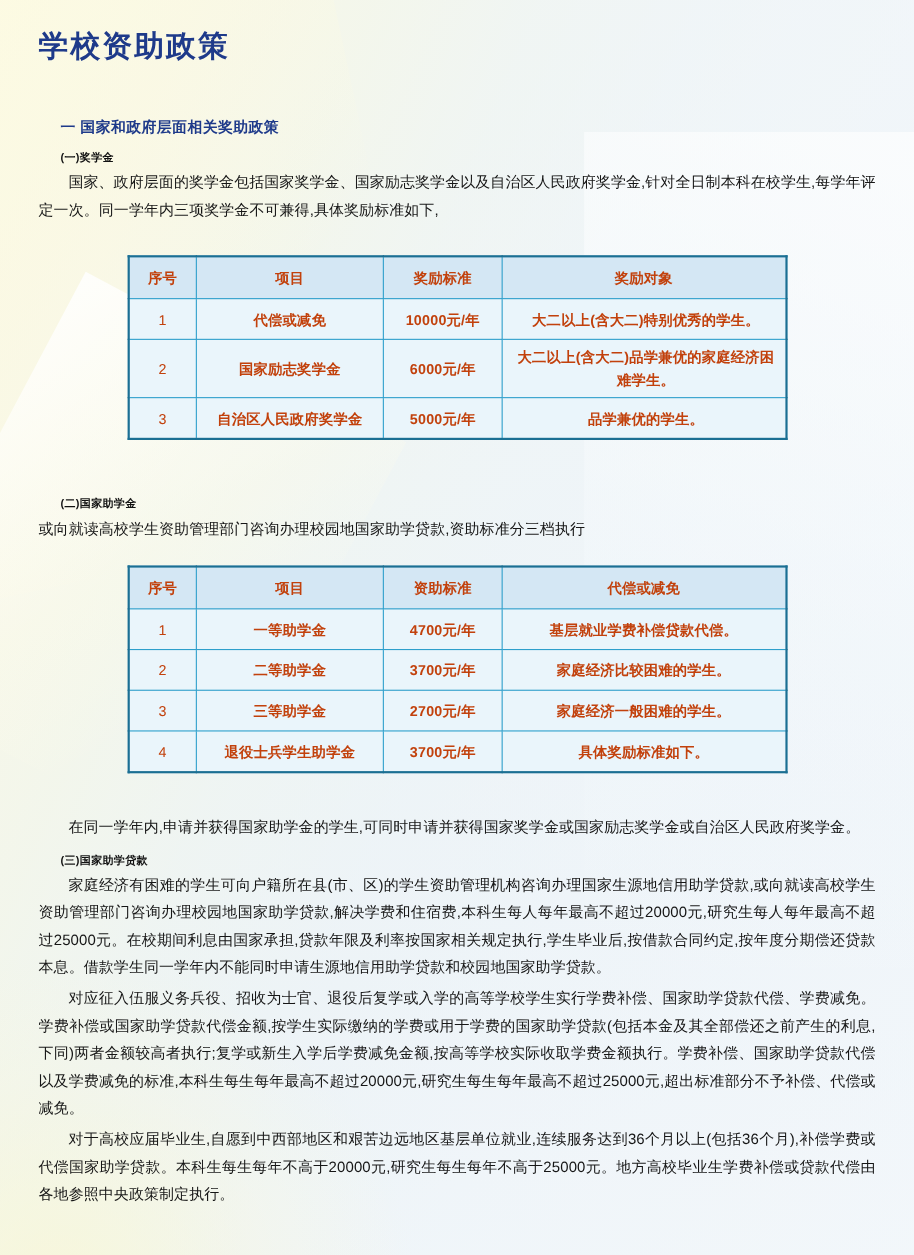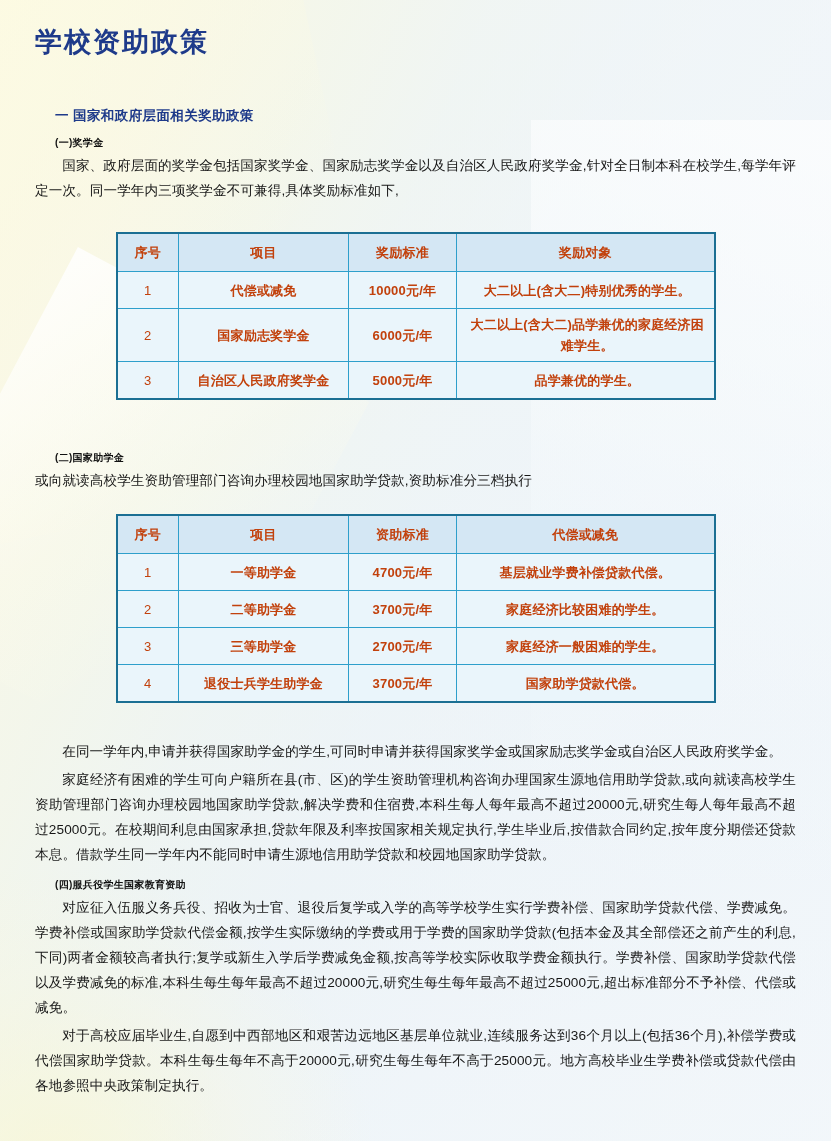--- a/index.html
+++ b/index.html
@@ -244,31 +244,31 @@
           <tr>
             <td class="idx">3</td>
             <td>三等助学金</td>
             <td>2700元/年</td>
             <td>家庭经济一般困难的学生。</td>
           </tr>
           <tr>
             <td class="idx">4</td>
             <td>退役士兵学生助学金</td>
             <td>3700元/年</td>
-            <td>国家助学贷款代偿。</td>
+            <td>具体奖励标准如下。</td>
           </tr>
         </tbody>
       </table>
     </div>
 
     <div class="after-t2"></div>
 
     <div class="para">在同一学年内,申请并获得国家助学金的学生,可同时申请并获得国家奖学金或国家励志奖学金或自治区人民政府奖学金。</div>
 
+    <div class="h2">(三)国家助学贷款</div>
     <div class="para">家庭经济有困难的学生可向户籍所在县(市、区)的学生资助管理机构咨询办理国家生源地信用助学贷款,或向就读高校学生资助管理部门咨询办理校园地国家助学贷款,解决学费和住宿费,本科生每人每年最高不超过20000元,研究生每人每年最高不超过25000元。在校期间利息由国家承担,贷款年限及利率按国家相关规定执行,学生毕业后,按借款合同约定,按年度分期偿还贷款本息。借款学生同一学年内不能同时申请生源地信用助学贷款和校园地国家助学贷款。</div>
 
-    <div class="h2">(四)服兵役学生国家教育资助</div>
     <div class="para">对应征入伍服义务兵役、招收为士官、退役后复学或入学的高等学校学生实行学费补偿、国家助学贷款代偿、学费减免。学费补偿或国家助学贷款代偿金额,按学生实际缴纳的学费或用于学费的国家助学贷款(包括本金及其全部偿还之前产生的利息,下同)两者金额较高者执行;复学或新生入学后学费减免金额,按高等学校实际收取学费金额执行。学费补偿、国家助学贷款代偿以及学费减免的标准,本科生每生每年最高不超过20000元,研究生每生每年最高不超过25000元,超出标准部分不予补偿、代偿或减免。</div>
 
     <div class="para">对于高校应届毕业生,自愿到中西部地区和艰苦边远地区基层单位就业,连续服务达到36个月以上(包括36个月),补偿学费或代偿国家助学贷款。本科生每生每年不高于20000元,研究生每生每年不高于25000元。地方高校毕业生学费补偿或贷款代偿由各地参照中央政策制定执行。</div>
 
   </div>
 </div>
 
 </body></html>

